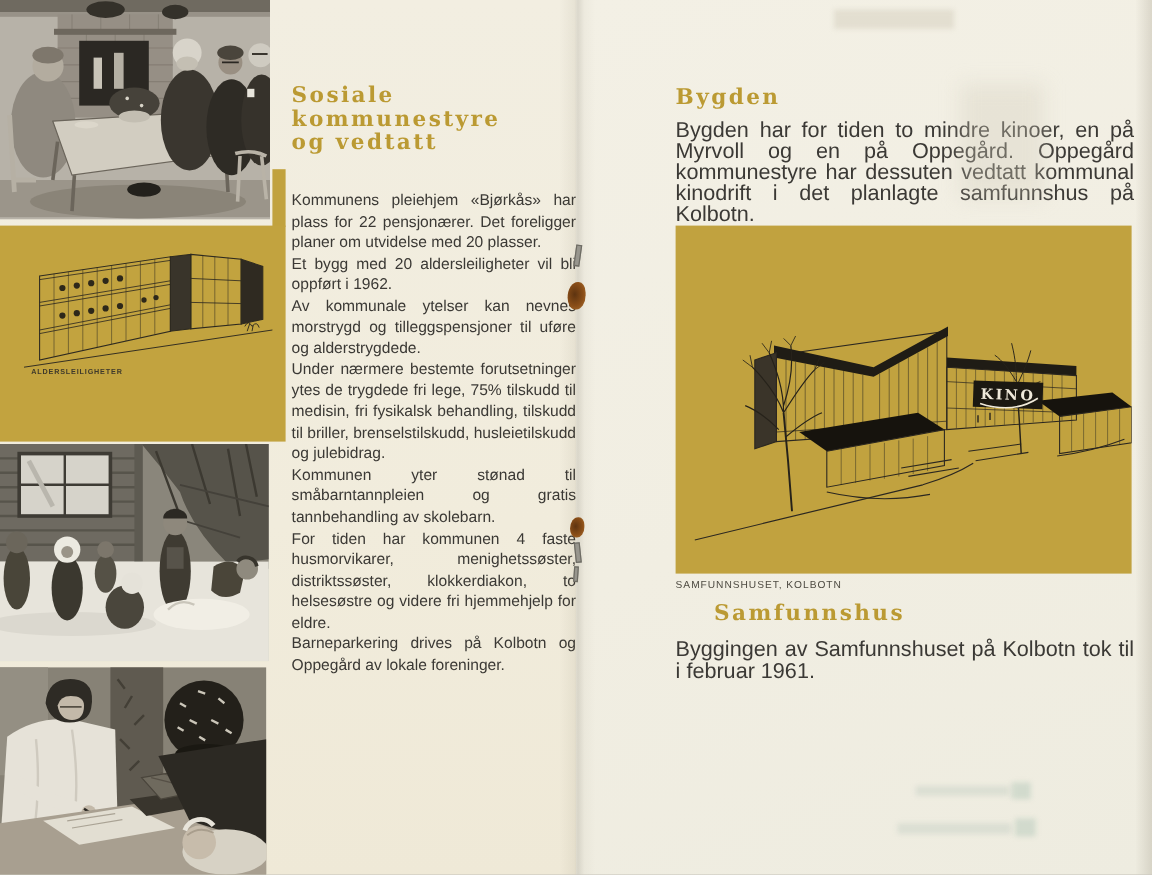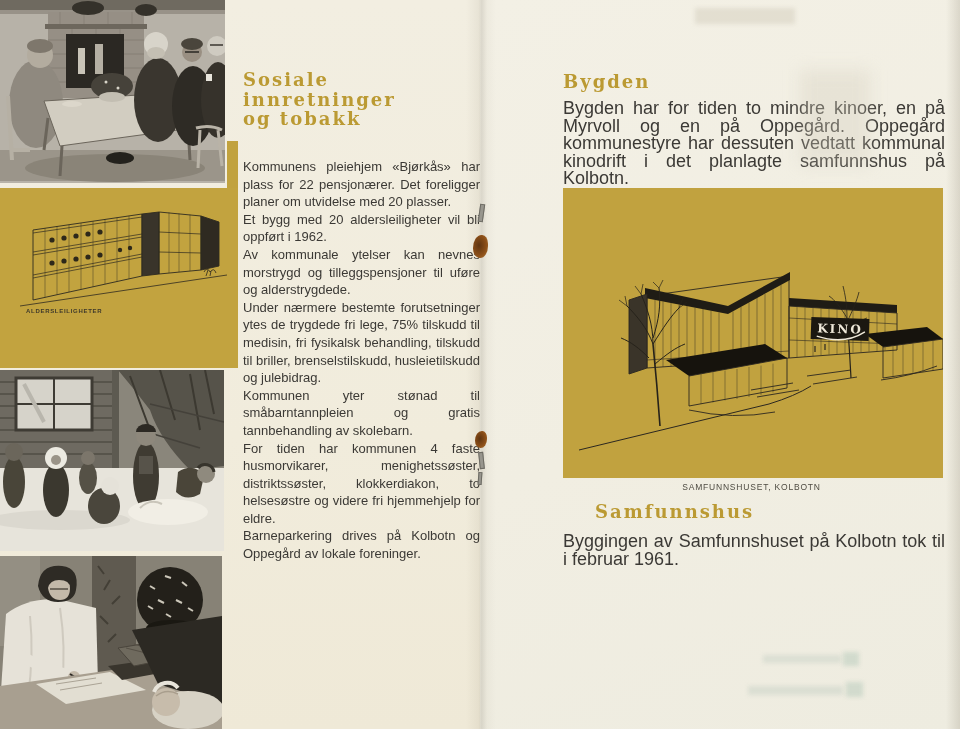--- a/index.html
+++ b/index.html
@@ -31,21 +31,21 @@
   .r-heading{position:absolute;left:83px;margin:0;font-family:"DejaVu Serif",serif;
              font-weight:bold;color:#bb9a33;font-size:18px;letter-spacing:2px;}
   .h-kinoer{top:71px;}
   .h-sam{top:501px;margin-left:32px;}
   .r-body{position:absolute;left:83px;width:382px;margin:0;color:#3b3935;
           font-size:18px;line-height:17.5px;text-align:justify;}
   .b-kinoer{top:100px;}
   .b-sam{top:533px;}
   .b-sam p{margin:0;text-align:justify;}
   .gold-image{position:absolute;left:83px;top:188px;width:380px;height:290px;background:#c1a23f;}
-  .caption{position:absolute;left:83px;top:482px;width:377px;text-align:center;
+  .caption{position:absolute;left:83px;top:482px;width:377px;text-align:left;
            font-size:8.5px;letter-spacing:.8px;color:#4e4b42;}
 
   
   .fold{position:absolute;left:466px;top:0;width:30px;height:729px;pointer-events:none;
         background:linear-gradient(90deg,rgba(95,85,60,0) 0%,rgba(95,85,60,.07) 42%,
                    rgba(60,52,34,.13) 52%,rgba(95,85,60,.04) 70%,rgba(95,85,60,0) 100%);}
   .edge-right{position:absolute;right:0;top:0;width:14px;height:729px;pointer-events:none;
         background:linear-gradient(90deg,rgba(0,0,0,0),rgba(110,100,80,.18));}
   .staple-mark{position:absolute;background:#98968e;border:1px solid #6e6c64;}
   .sm-top{left:479px;top:204px;width:3px;height:16px;transform:rotate(8deg);}
@@ -233,22 +233,22 @@
           <ellipse cx="188" cy="154" rx="36" ry="19" fill="#d7d2c5"></ellipse>
           <circle cx="166" cy="146" r="14" fill="#c7bcab"></circle>
           <path d="M154,136 a14,14 0 0 1 24,-4" stroke="#e8e4da" stroke-width="4" fill="none"></path>
           <path d="M156,140 q10,-8 22,-2" stroke="#a99e8d" stroke-width="1.5" fill="none"></path>
         </g>
       </svg>
     </figure>
 
     <header class="left-heading">
       <span>Sosiale</span>
-      <span>innretninger</span>
-      <span>og tobakk</span>
+      <span>kommunestyre</span>
+      <span>og vedtatt</span>
     </header>
 
     <div class="left-body">
       <p>Kommunens pleiehjem «Bjørkås» har plass for 22 pensjonærer. Det foreligger planer om utvidelse med 20 plasser.</p>
       <p>Et bygg med 20 aldersleiligheter vil bli oppført i 1962.</p>
       <p>Av kommunale ytelser kan nevnes morstrygd og tilleggspensjoner til uføre og alderstrygdede.</p>
       <p>Under nærmere bestemte forutsetninger ytes de trygdede fri lege, 75% tilskudd til medisin, fri fysikalsk behandling, tilskudd til briller, brenselstilskudd, husleietilskudd og julebidrag.</p>
       <p>Kommunen yter stønad til småbarntannpleien og gratis tannbehandling av skolebarn.</p>
       <p>For tiden har kommunen 4 faste husmorvikarer, menighetssøster, distriktssøster, klokkerdiakon, to helsesøstre og videre fri hjemmehjelp for eldre.</p>
       <p>Barneparkering drives på Kolbotn og Oppegård av lokale foreninger.</p>

